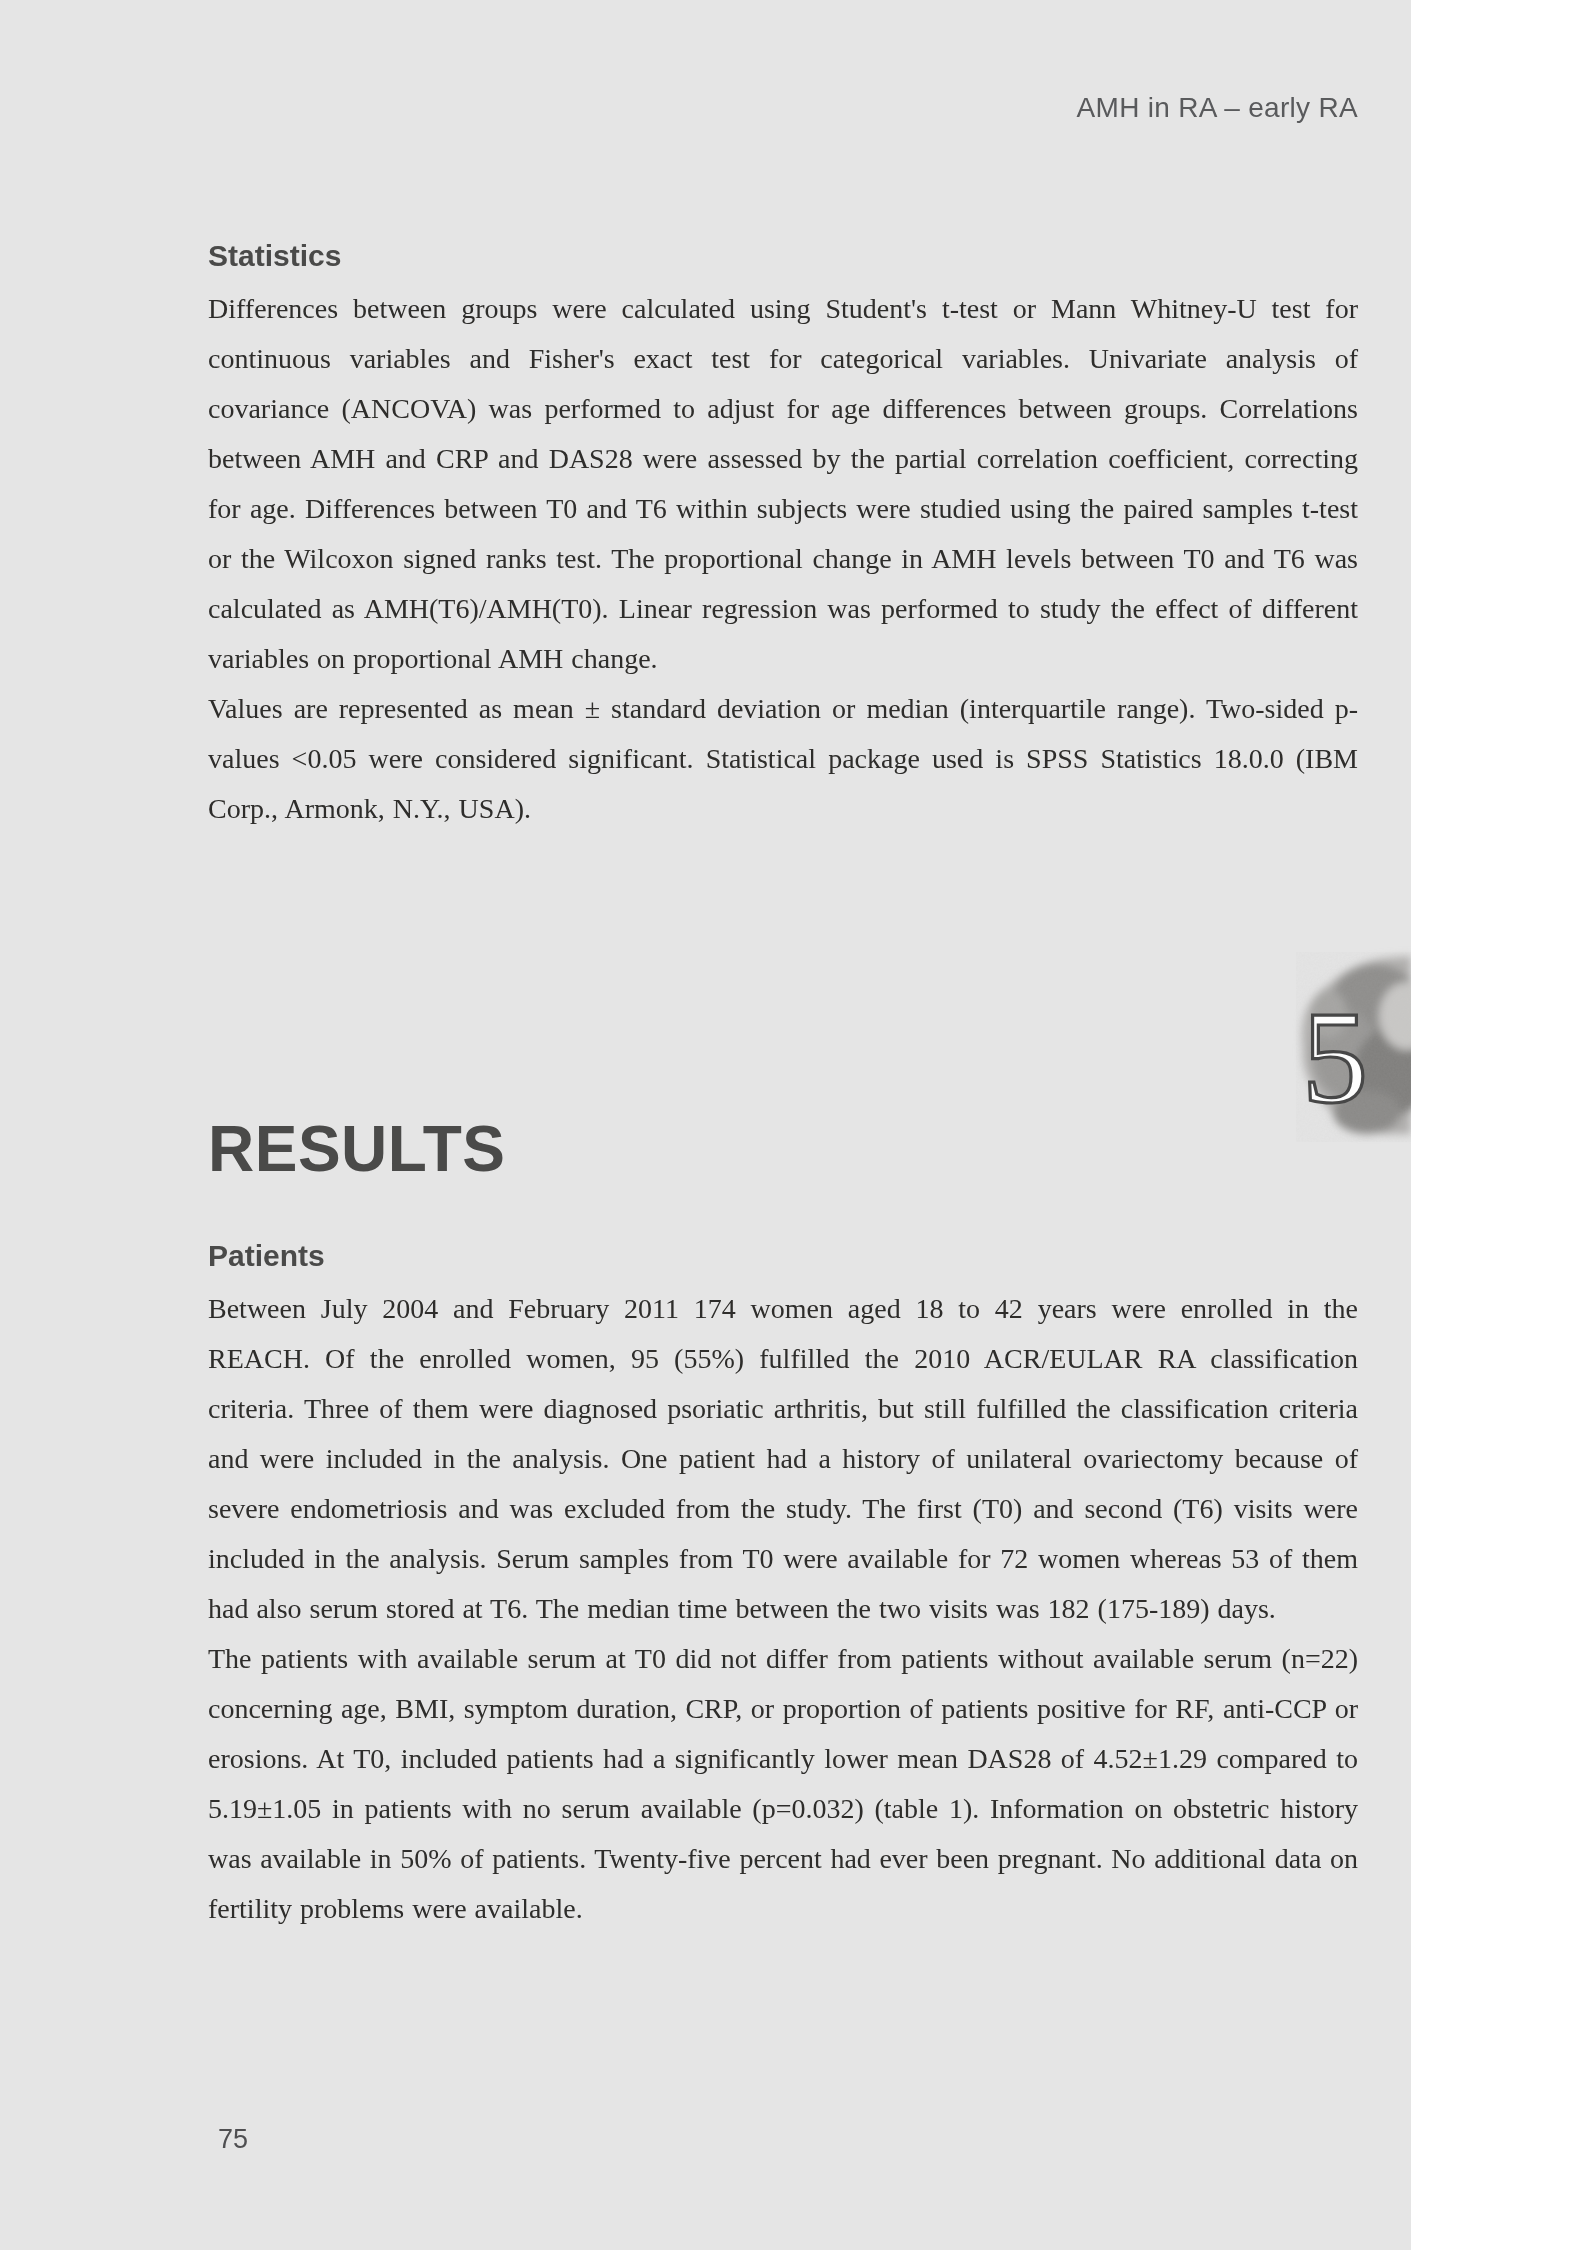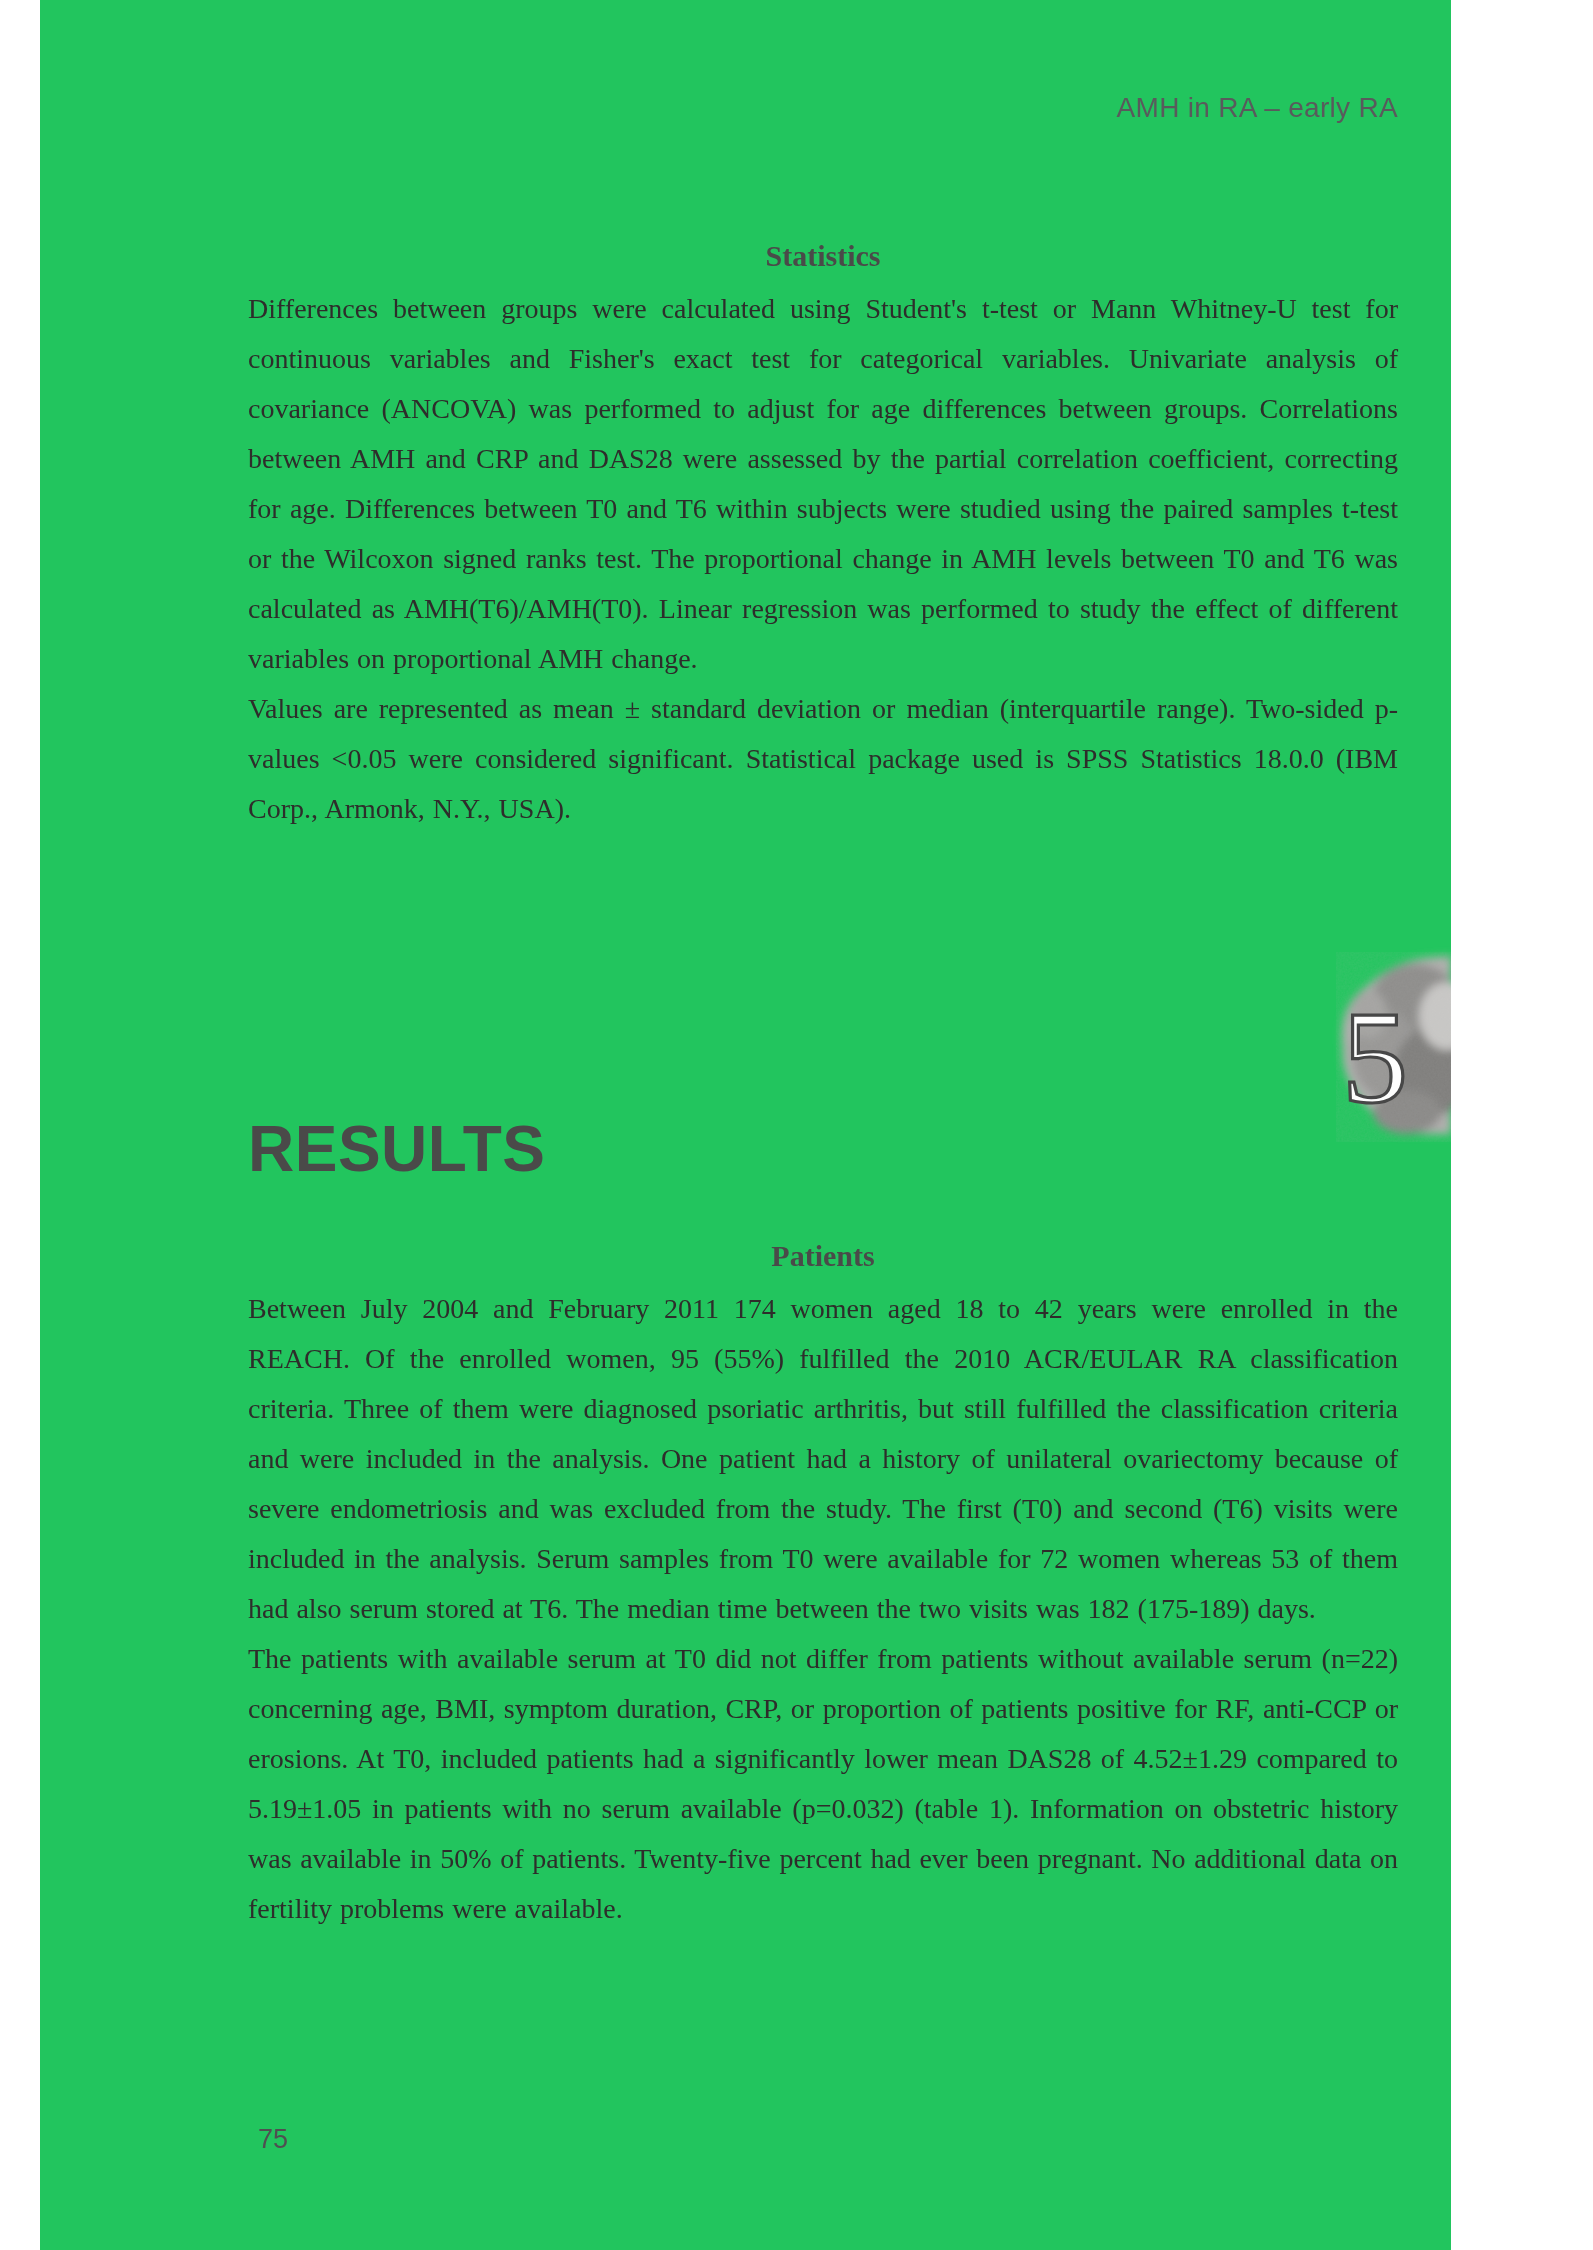--- a/index.html
+++ b/index.html
@@ -1,22 +1,21 @@
 <!DOCTYPE html>
 <html><head>
 <meta charset="utf-8">
 <style>
   html,body { margin:0; padding:0; background:#ffffff; }
   .page {
     position:relative;
     width:1411px; height:2250px;
-    background:#22c55e;
+    background:#e5e5e5;
     font-family:"Liberation Serif", serif;
     overflow:hidden;
-    margin-left:40px;
   }
   .running-header {
     position:absolute;
     top:92px; left:208px; width:1150px;
     text-align:right;
     font-family:"Liberation Sans", sans-serif;
     font-size:28px;
     color:#595a5c;
     letter-spacing:0.3px;
   }
@@ -24,25 +23,24 @@
   .sec-statistics { top:238px; }
   .sec-results-heading {
     position:absolute; top:1112px; left:208px;
     font-family:"Liberation Sans", sans-serif;
     font-size:64px; font-weight:bold;
     color:#4a4a49; letter-spacing:0.5px;
   }
   .sec-patients { top:1238px; }
   h3.subheading {
     margin:0 0 10px 0;
-    font-family:Liberation Serif, serif;
+    font-family:Liberation Sans, sans-serif;
     font-size:30px; font-weight:bold;
     color:#4a4a49;
     line-height:36px;
-    text-align:center;
   }
   p.bodytext {
     margin:0;
     font-size:28px;
     line-height:50px;
     color:#2e2d2b;
     text-align:justify;
     word-spacing:1px;
   }
   p.bodytext sup {

